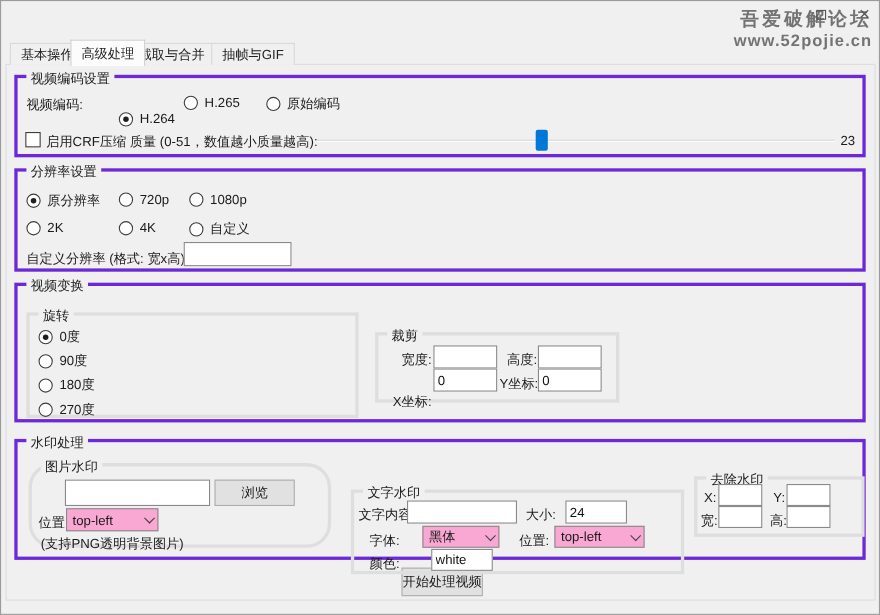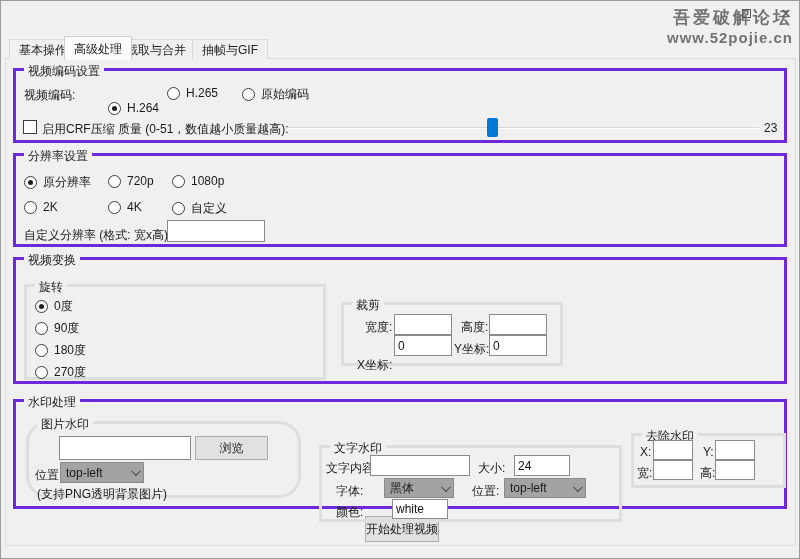--- a/index.html
+++ b/index.html
@@ -31,21 +31,21 @@
   .group { position:absolute; border:3px solid #6d28d9; z-index:2; }
   .gtitle { position:absolute; top:-8px; left:8px; background:#f0f0f0; padding:0 4px; white-space:nowrap; }
   
   .lbl { position:absolute; white-space:nowrap; }
   .radio { position:absolute; display:flex; align-items:center; gap:6px; white-space:nowrap; cursor:default; }
   .rdot { width:13px; height:13px; min-width:13px; border:1px solid #3c3c3c; border-radius:50%; background:#fff; position:relative; }
   .radio.sel .rdot::after { content:''; position:absolute; left:3px; top:3px; width:5px; height:5px; background:#1f1f1f; border-radius:50%; }
   .cbox { position:absolute; width:14px; height:14px; border:1px solid #3c3c3c; background:#fff; }
   .tin { position:absolute; border:1px solid #8a8a8a; background:#fff; font-size:12px; padding:0 3px;
     font-family:"Liberation Sans","DejaVu Sans",sans-serif; color:#111; outline:none; }
-  .dd { position:absolute; border:1px solid #8a8a8a; background:#a3a3a3; display:flex; align-items:center; padding:0 5px; }
+  .dd { position:absolute; border:1px solid #8a8a8a; background:#f9a8d4; display:flex; align-items:center; padding:0 5px; }
   .dd .ddval { flex:1; }
   .chev { width:7px; height:7px; border-right:1px solid #444; border-bottom:1px solid #444; transform:rotate(45deg) translateY(-2px); margin-left:4px; }
   .btn { position:absolute; background:#e1e1e1; border:1px solid #adadad; display:flex; align-items:center; justify-content:center; font-size:12px; cursor:default; }
   .slider-track { position:absolute; height:2px; background:#d8d8d8; border-bottom:1px solid #ffffff; }
   .slider-thumb { position:absolute; width:11px; height:19px; background:#0078d7; border-radius:2px; }
 </style>
 </head>
 <body>
 
 <div class="window">

